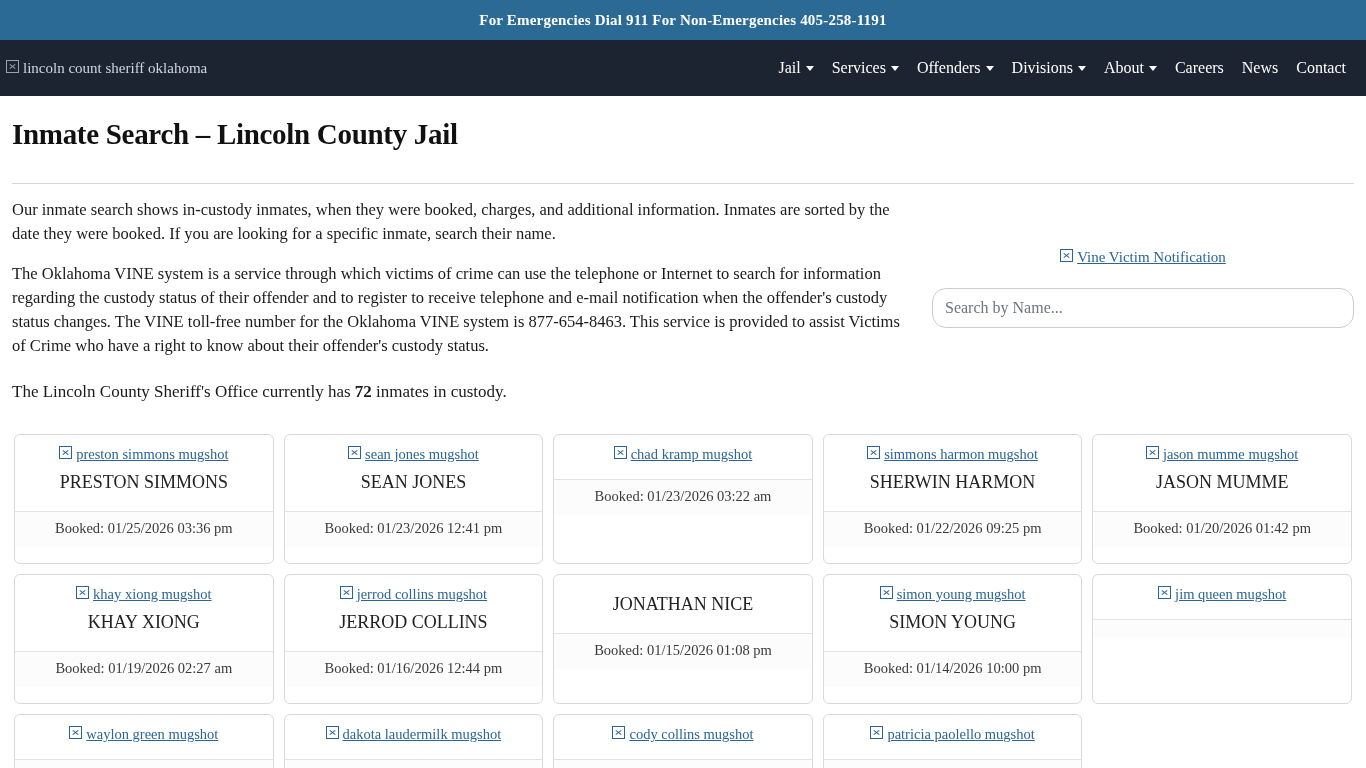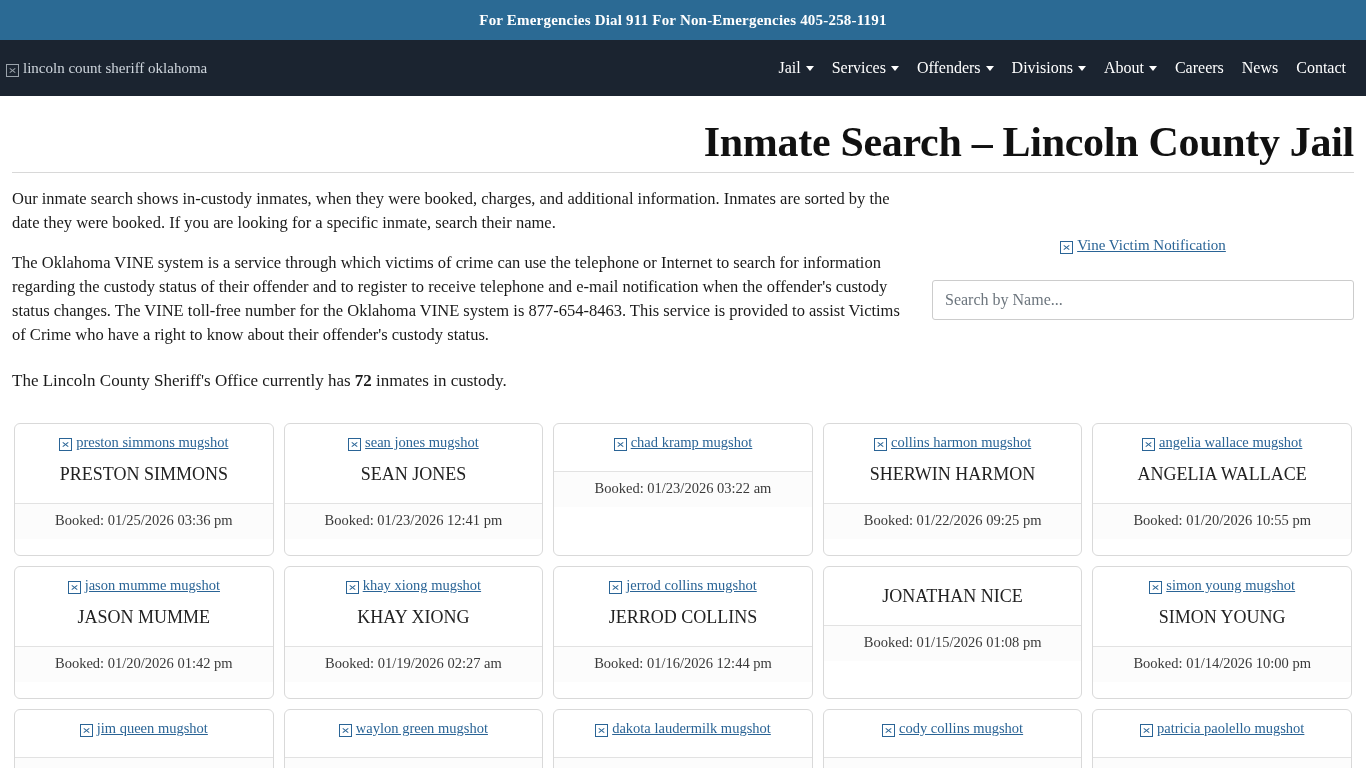--- a/index.html
+++ b/index.html
@@ -34,21 +34,21 @@
     display: flex;
     align-items: center;
     padding-left: 6px;
     overflow: hidden;
   }
   .broken-img {
     color: #cfd6dd;
     font-size: 15px;
     font-family: "Liberation Serif", serif;
     display: inline-flex;
-    align-items: flex-end;
+    align-items: flex-start;
     gap: 4px;
     white-space: nowrap;
   }
   .broken-img .glyph {
     display: inline-block;
     width: 13px; height: 13px;
     border: 1px solid #9aa3ab;
     position: relative;
     flex: 0 0 auto;
   }
@@ -85,26 +85,25 @@
     border-left: 4px solid transparent;
     border-right: 4px solid transparent;
     border-top: 5px solid #ffffff;
     display: inline-block;
     margin-left: 1px;
   }
   .page-wrap {
     padding: 0 12px;
   }
   h1.page-title {
-    font-size: 42px;
+    font-size: 29px;
     font-weight: bold;
-    margin: 22px 0 6px 0;
+    margin: 22px 0 32px 0;
     color: #111111;
     letter-spacing: -0.3px;
-    text-align: right;
   }
   .rule {
     border-top: 1px solid #d8d8d8;
     margin: 0 0 14px 0;
   }
   .content-row {
     display: flex;
     gap: 20px;
   }
   .left-col {
@@ -134,21 +133,21 @@
     color: #2a6496;
     text-decoration: underline;
     font-size: 15px;
   }
   .vine-link .glyph { border-color: #2a6496; }
   .vine-link .glyph::before, .vine-link .glyph::after { background: #2a6496; }
   .search-box {
     width: 100%;
     height: 40px;
     border: 1px solid #cccccc;
-    border-radius: 3px;
+    border-radius: 14px;
     padding: 6px 12px;
     font-size: 16px;
     font-family: "Liberation Serif", serif;
     color: #555555;
     background: #ffffff;
   }
   .search-box::placeholder { color: #6c757d; }
   .inmate-grid {
     display: grid;
     grid-template-columns: repeat(5, 1fr);
@@ -291,37 +290,27 @@
           <span>chad kramp mugshot</span>
         </span>
       </div>
       <div class="inmate-booked">Booked: 01/23/2026 03:22 am</div>
     </div>
 
     <div class="inmate-card">
       <div class="thumb">
         <span class="broken-img">
           <span class="glyph"></span>
-          <span>collins harmon mugshot</span>
+          <span>simmons harmon mugshot</span>
         </span>
       </div>
       <div class="inmate-name">SHERWIN HARMON</div>
       <div class="inmate-booked">Booked: 01/22/2026 09:25 pm</div>
     </div>
 
-    <div class="inmate-card">
-      <div class="thumb">
-        <span class="broken-img">
-          <span class="glyph"></span>
-          <span>angelia wallace mugshot</span>
-        </span>
-      </div>
-      <div class="inmate-name">ANGELIA WALLACE</div>
-      <div class="inmate-booked">Booked: 01/20/2026 10:55 pm</div>
-    </div>
 
     <div class="inmate-card">
       <div class="thumb">
         <span class="broken-img">
           <span class="glyph"></span>
           <span>jason mumme mugshot</span>
         </span>
       </div>
       <div class="inmate-name">JASON MUMME</div>
       <div class="inmate-booked">Booked: 01/20/2026 01:42 pm</div>

